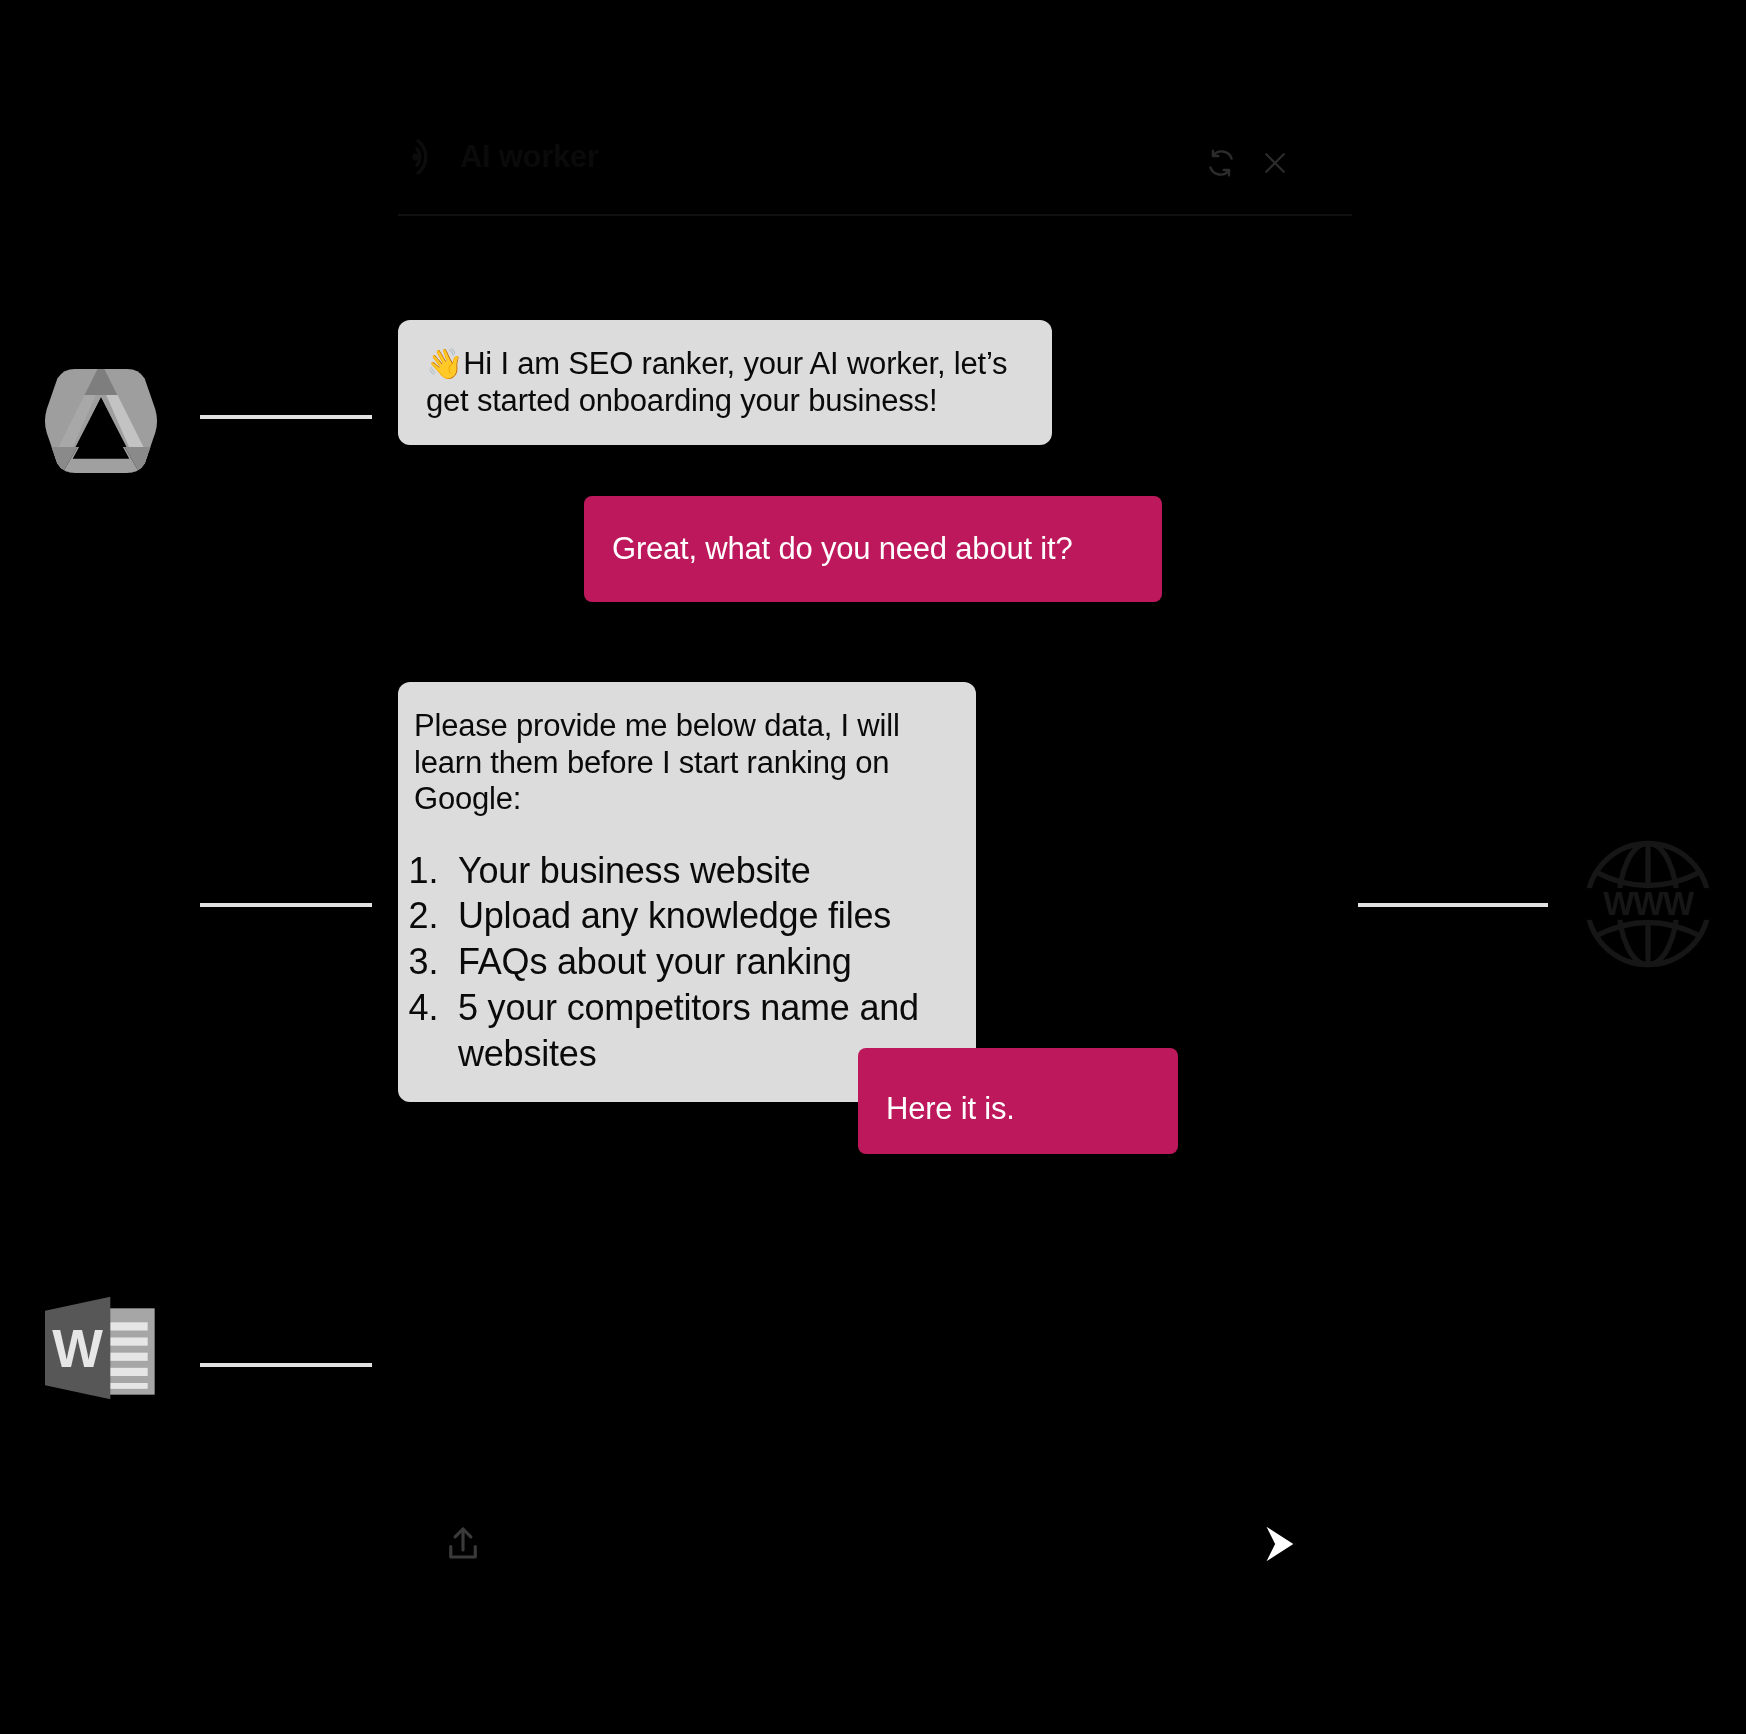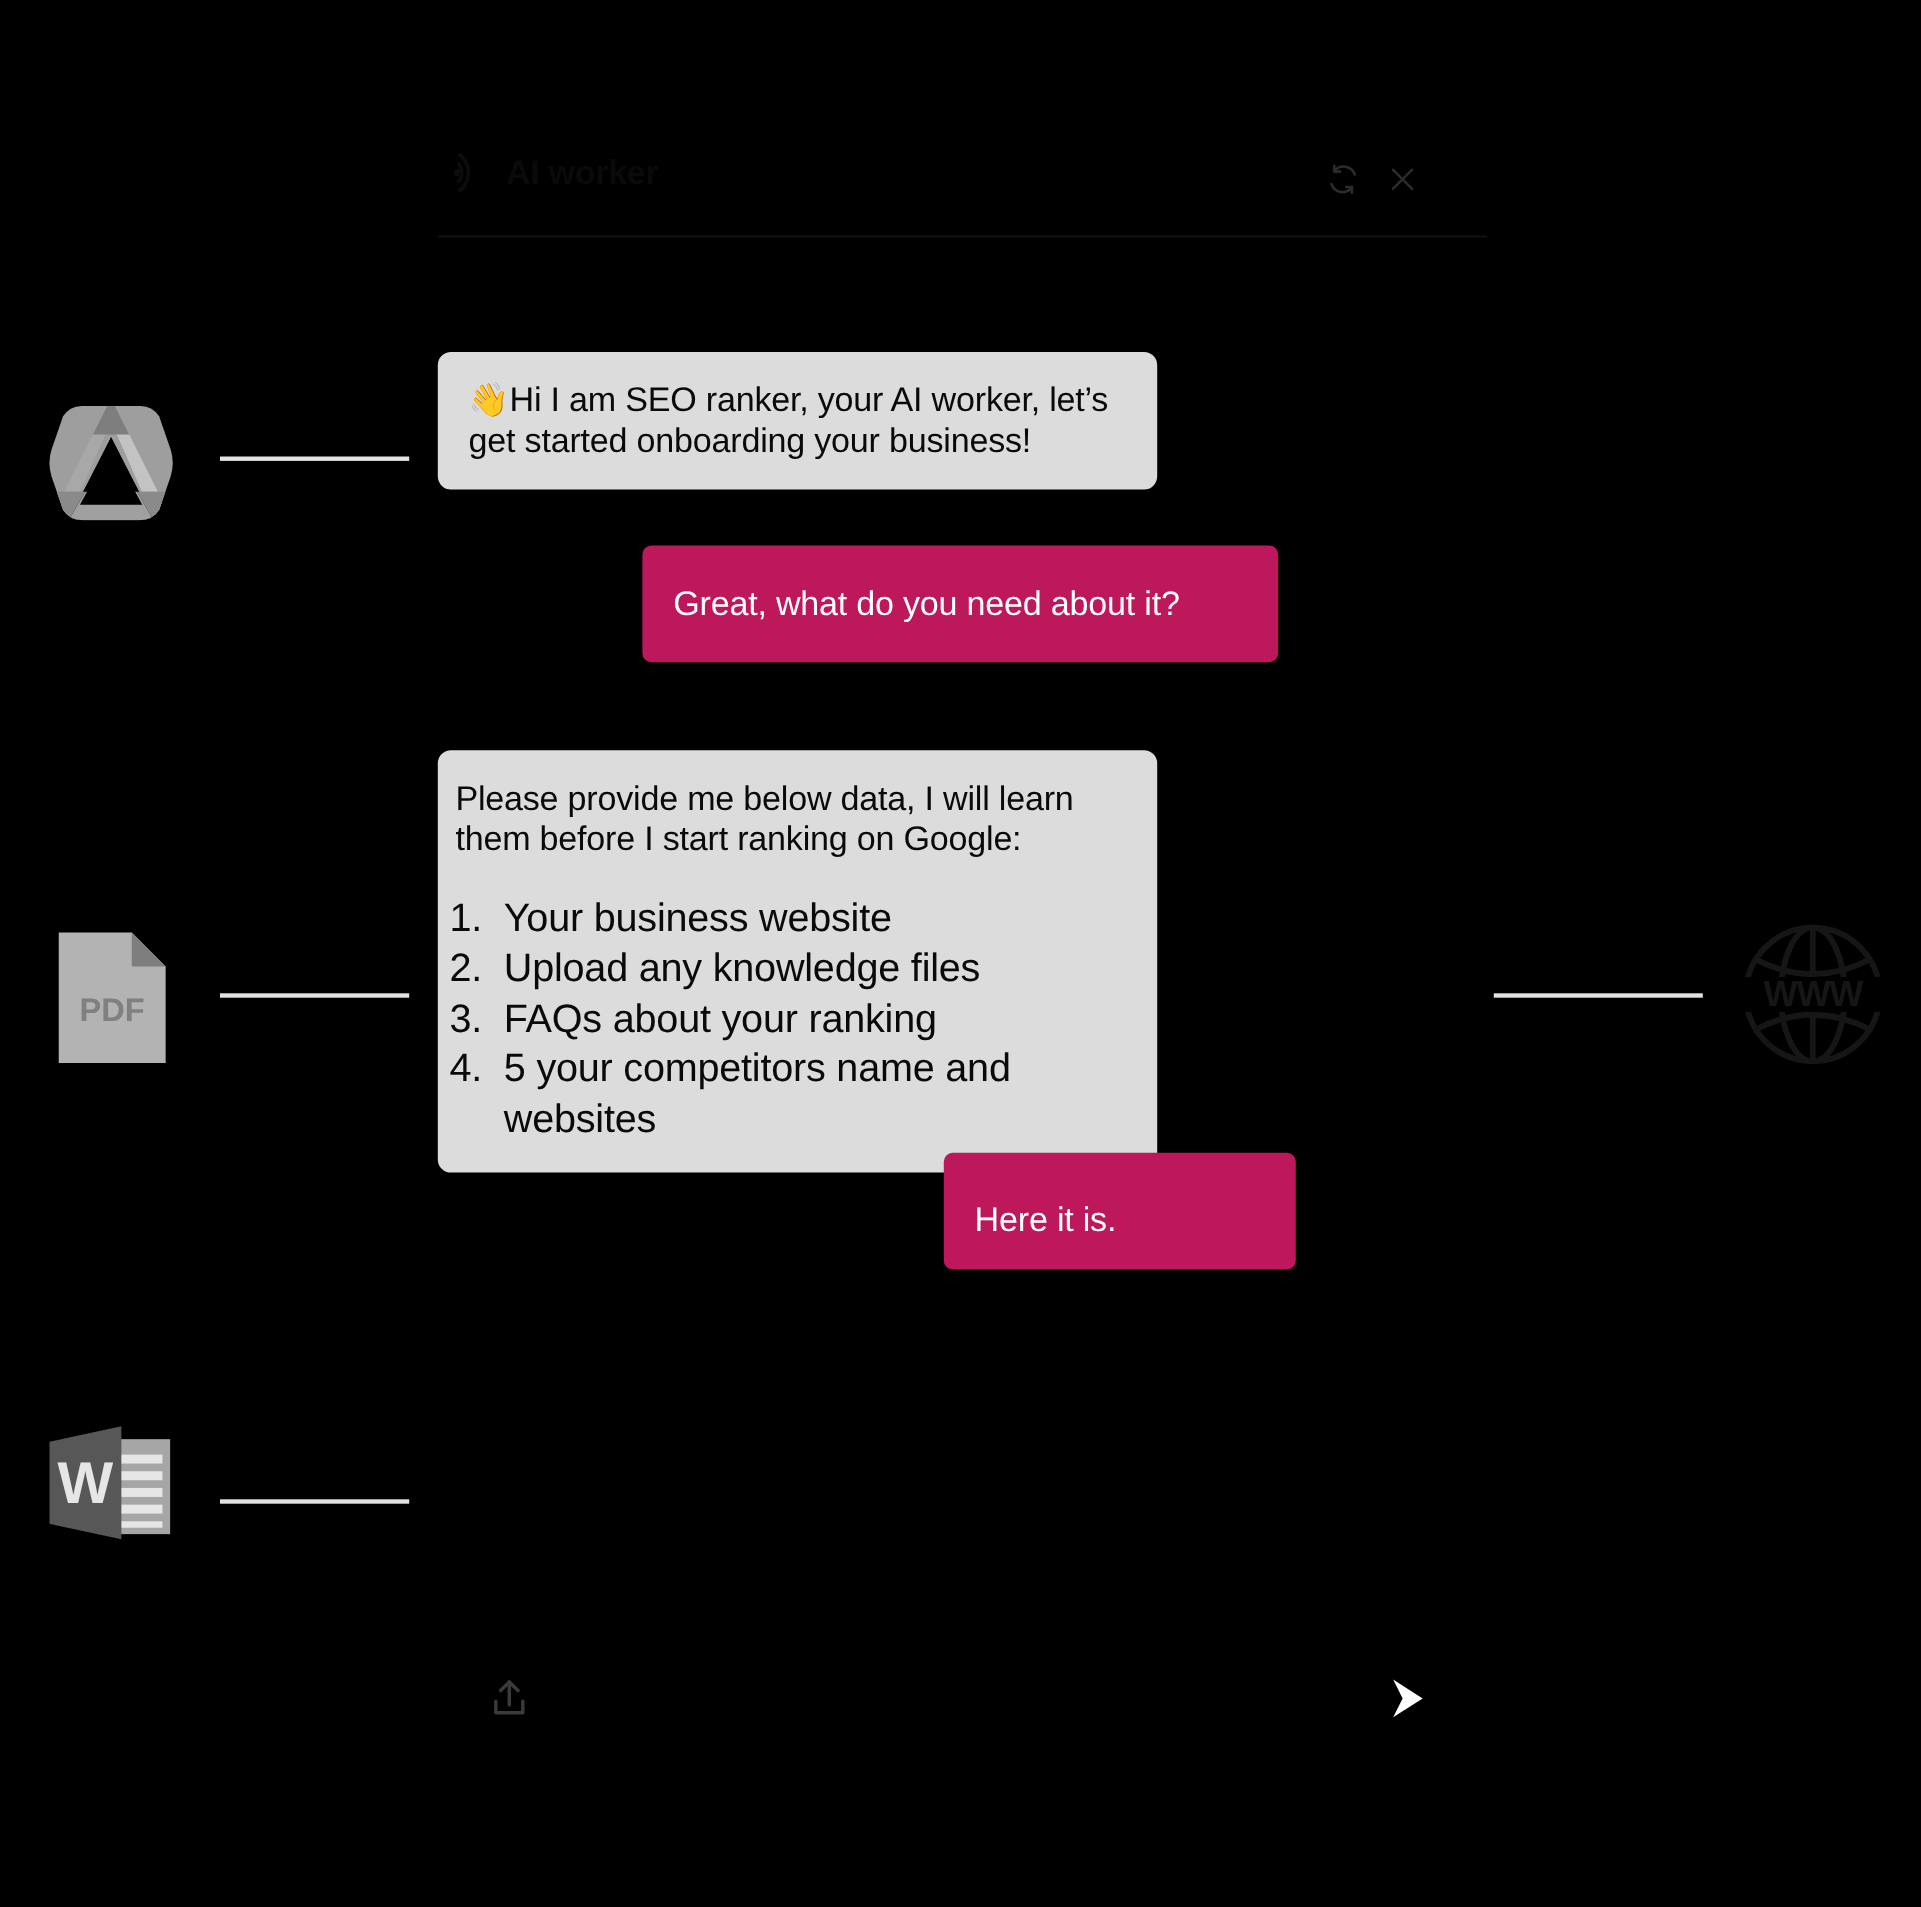--- a/index.html
+++ b/index.html
@@ -109,21 +109,21 @@
   }
   .bubble-user {
     background: #be185d;
     color: #ffffff;
   }
 
   
   .m1 { position: absolute; left: 0px;   top: 104px; width: 654px; min-height: 108px; }
   .m2 { position: absolute; left: 186px; top: 280px; width: 578px; height: 106px;
         display: flex; align-items: center; }
-  .m3 { position: absolute; left: 0px;   top: 466px; width: 654px; padding-left: 16px; }
+  .m3 { position: absolute; left: 0px;   top: 466px; width: 578px; padding-left: 16px; }
   .m4 { position: absolute; left: 460px; top: 832px; width: 320px; height: 106px;
         display: flex; align-items: flex-end; }
 
   .bubble ol {
     margin: 30px 0 0 34px;
     padding: 0;
   }
   .bubble ol li {
     font-size: 36px;
     line-height: 1.27;
@@ -193,27 +193,20 @@
 
         <polygon points="0,72 30,72 14,100 0,100" fill="#8a8a8a"></polygon>
         <polygon points="70,72 100,72 100,100 86,100" fill="#8a8a8a"></polygon>
         <polygon points="30,72 70,72 86,100 14,100" fill="#a0a0a0"></polygon>
 
         <polygon points="50,38 26,82 74,82" fill="#000000"></polygon>
       </g>
     </svg>
   </div>
 
-  <div class="src-icon pdf-icon">
-    <svg viewBox="0 0 90 108" width="108" height="128">
-      <path d="M4 4 h56 l26 26 v74 h-82 z" fill="#b3b3b3"></path>
-      <path d="M60 4 l26 26 h-26 z" fill="#7e7e7e"></path>
-      <text x="45" y="72" font-family="Liberation Sans, sans-serif" font-size="25" font-weight="700" fill="#808080" text-anchor="middle">PDF</text>
-    </svg>
-  </div>
 
   <div class="src-icon word-icon">
     <svg viewBox="0 0 100 96" width="118" height="112">
       <rect x="40" y="14" width="56" height="74" fill="#a6a6a6"></rect>
       <g fill="#e6e6e6">
         <rect x="48" y="26" width="42" height="7"></rect>
         <rect x="48" y="39" width="42" height="7"></rect>
         <rect x="48" y="52" width="42" height="7"></rect>
         <rect x="48" y="65" width="42" height="7"></rect>
         <rect x="48" y="78" width="42" height="5"></rect>

